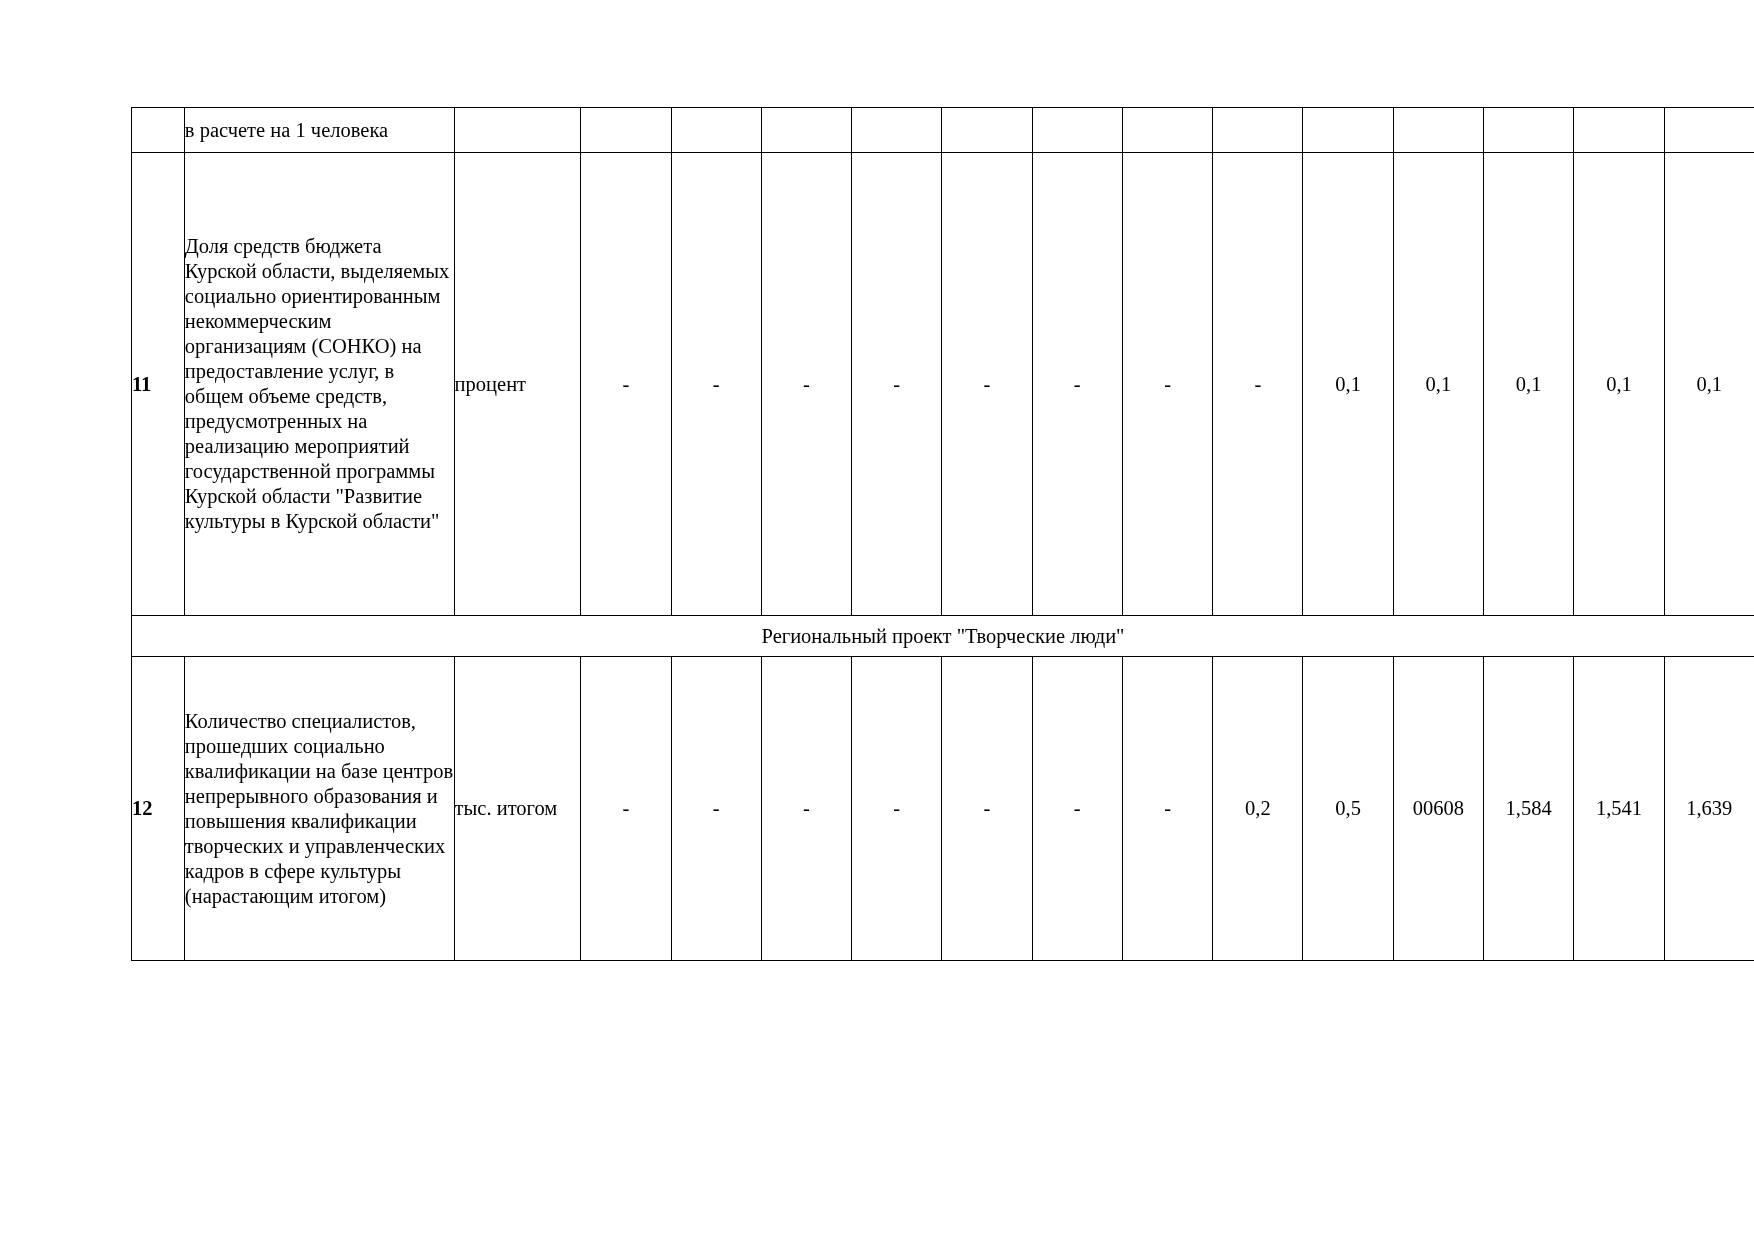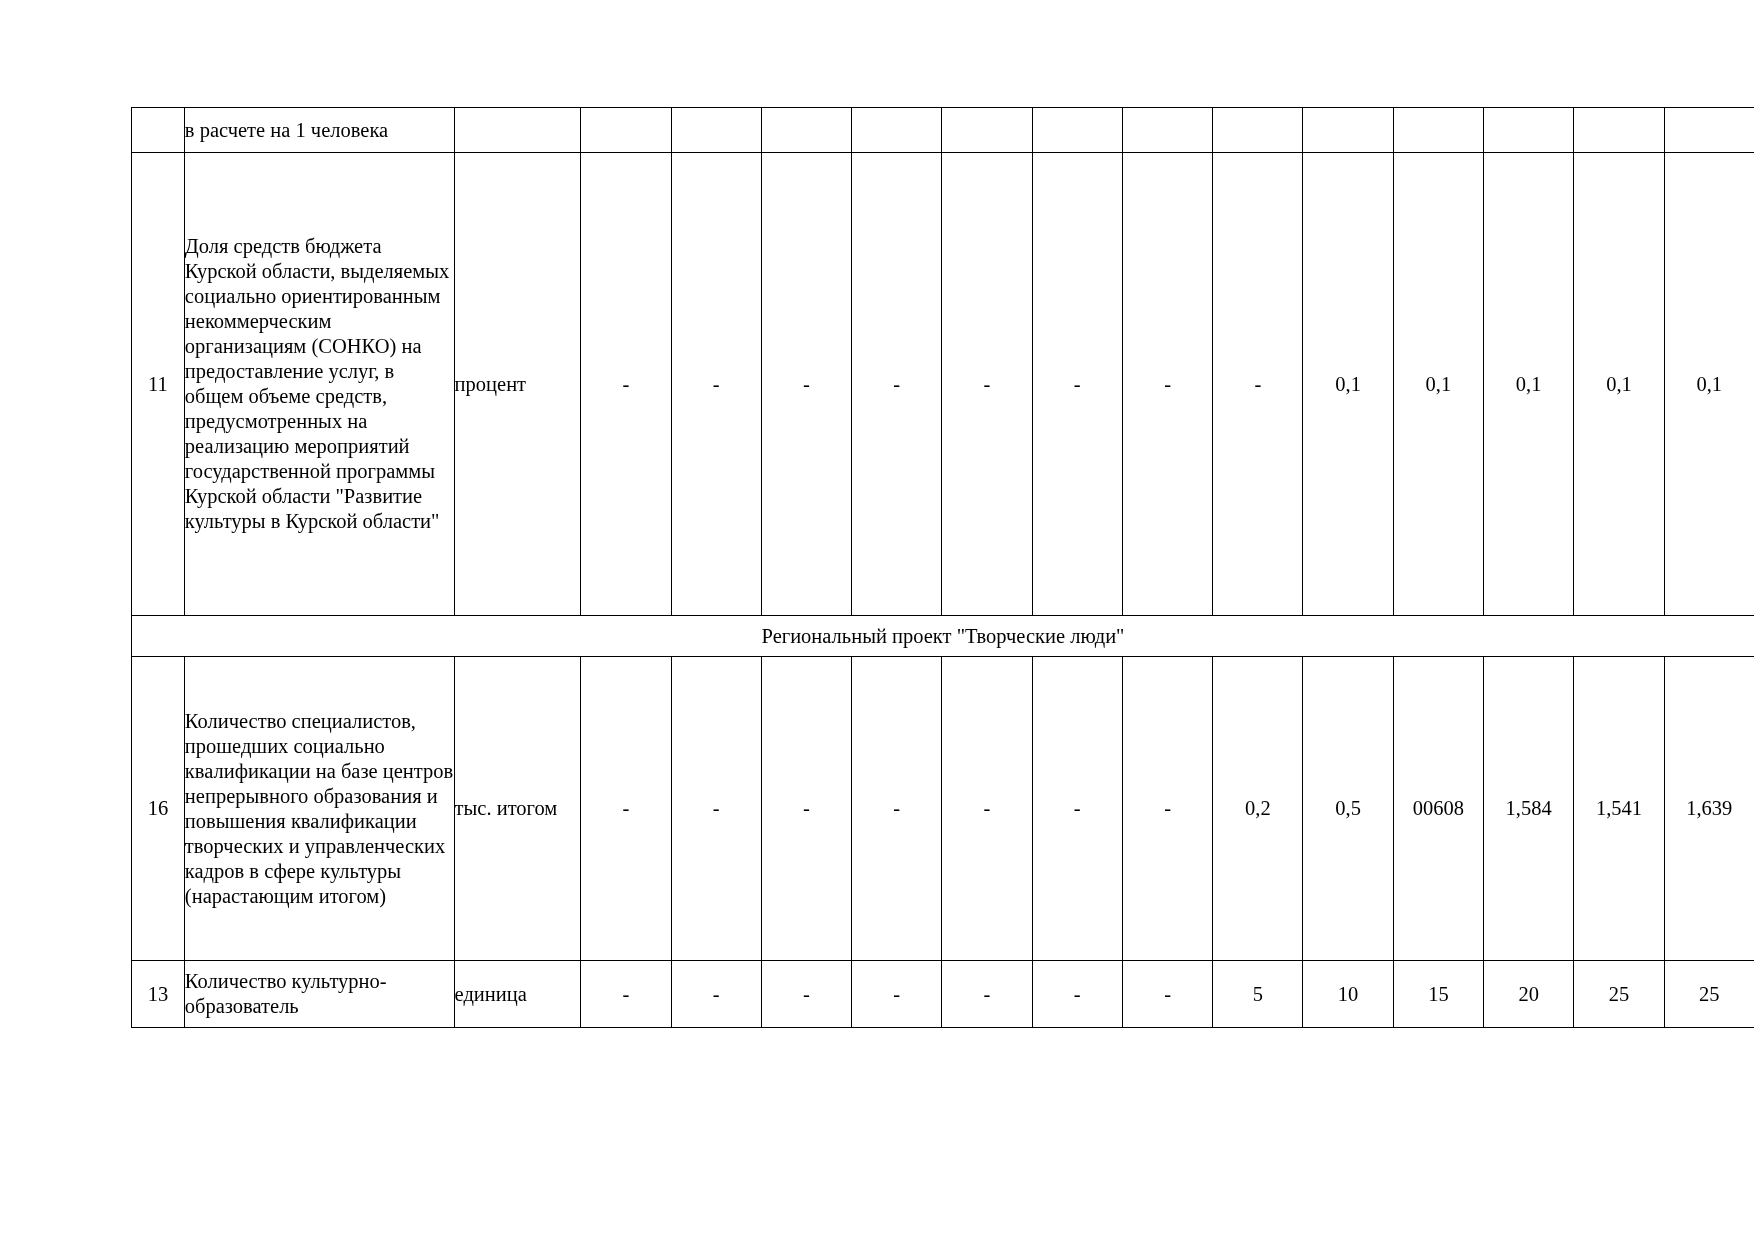--- a/index.html
+++ b/index.html
@@ -36,23 +36,23 @@
     vertical-align: middle;
     background: #ffffff;
   }
   
   col.c-num    { width: 48px; }
   col.c-desc   { width: 245px; }
   col.c-unit   { width: 115px; }
   col.c-val    { width: 82px; }
 
   td.num {
-    text-align: center;
     vertical-align: middle;
     padding: 0 2px;
+    font-weight: bold;
   }
   td.desc {
     text-align: left;
     vertical-align: middle;
     padding: 7px 6px 7px 9px;
   }
   td.unit {
     vertical-align: middle;
     padding: 0 4px;
   }
@@ -139,57 +139,37 @@
         <td class="val">0,1</td>
         <td class="val">0,1</td>
         <td class="val">0,1</td>
       </tr>
 
       <tr>
         <td class="merged-title" colspan="16">Региональный проект "Творческие люди"</td>
       </tr>
 
       <tr class="r-12">
-        <td class="num">16</td>
+        <td class="num">12</td>
         <td class="desc">
             <span class="desc-inner">Количество специалистов, прошедших социально квалификации на базе центров непрерывного образования и повышения квалификации творческих и управленческих кадров в сфере культуры (нарастающим итогом)</span>
           </td>
         <td class="unit">тыс. итогом</td>
         <td class="val">-</td>
         <td class="val">-</td>
         <td class="val">-</td>
         <td class="val">-</td>
         <td class="val">-</td>
         <td class="val">-</td>
         <td class="val">-</td>
         <td class="val">0,2</td>
         <td class="val">0,5</td>
         <td class="val">00608</td>
         <td class="val">1,584</td>
         <td class="val">1,541</td>
         <td class="val">1,639</td>
       </tr>
 
-      <tr class="r-13">
-        <td class="num">13</td>
-        <td class="desc">
-            <span class="desc-inner">Количество культурно-образователь</span>
-          </td>
-        <td class="unit">единица</td>
-        <td class="val">-</td>
-        <td class="val">-</td>
-        <td class="val">-</td>
-        <td class="val">-</td>
-        <td class="val">-</td>
-        <td class="val">-</td>
-        <td class="val">-</td>
-        <td class="val">5</td>
-        <td class="val">10</td>
-        <td class="val">15</td>
-        <td class="val">20</td>
-        <td class="val">25</td>
-        <td class="val">25</td>
-      </tr>
 
     </tbody>
   </table>
 
 </div>
 
 </body></html>

